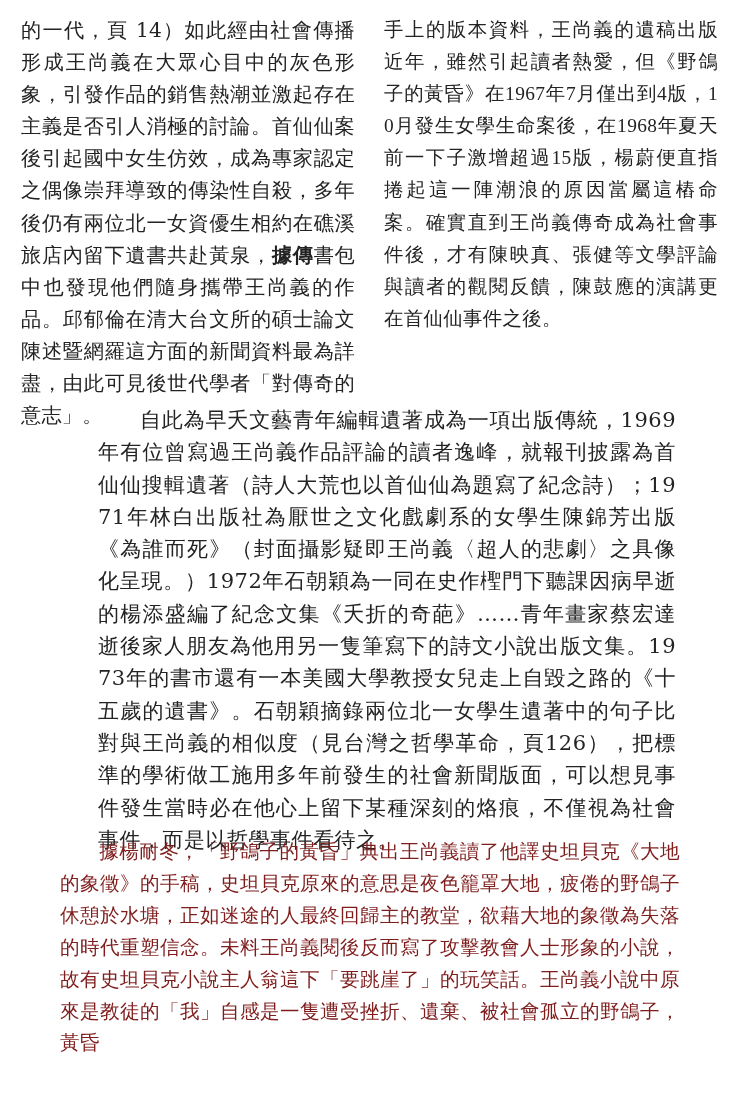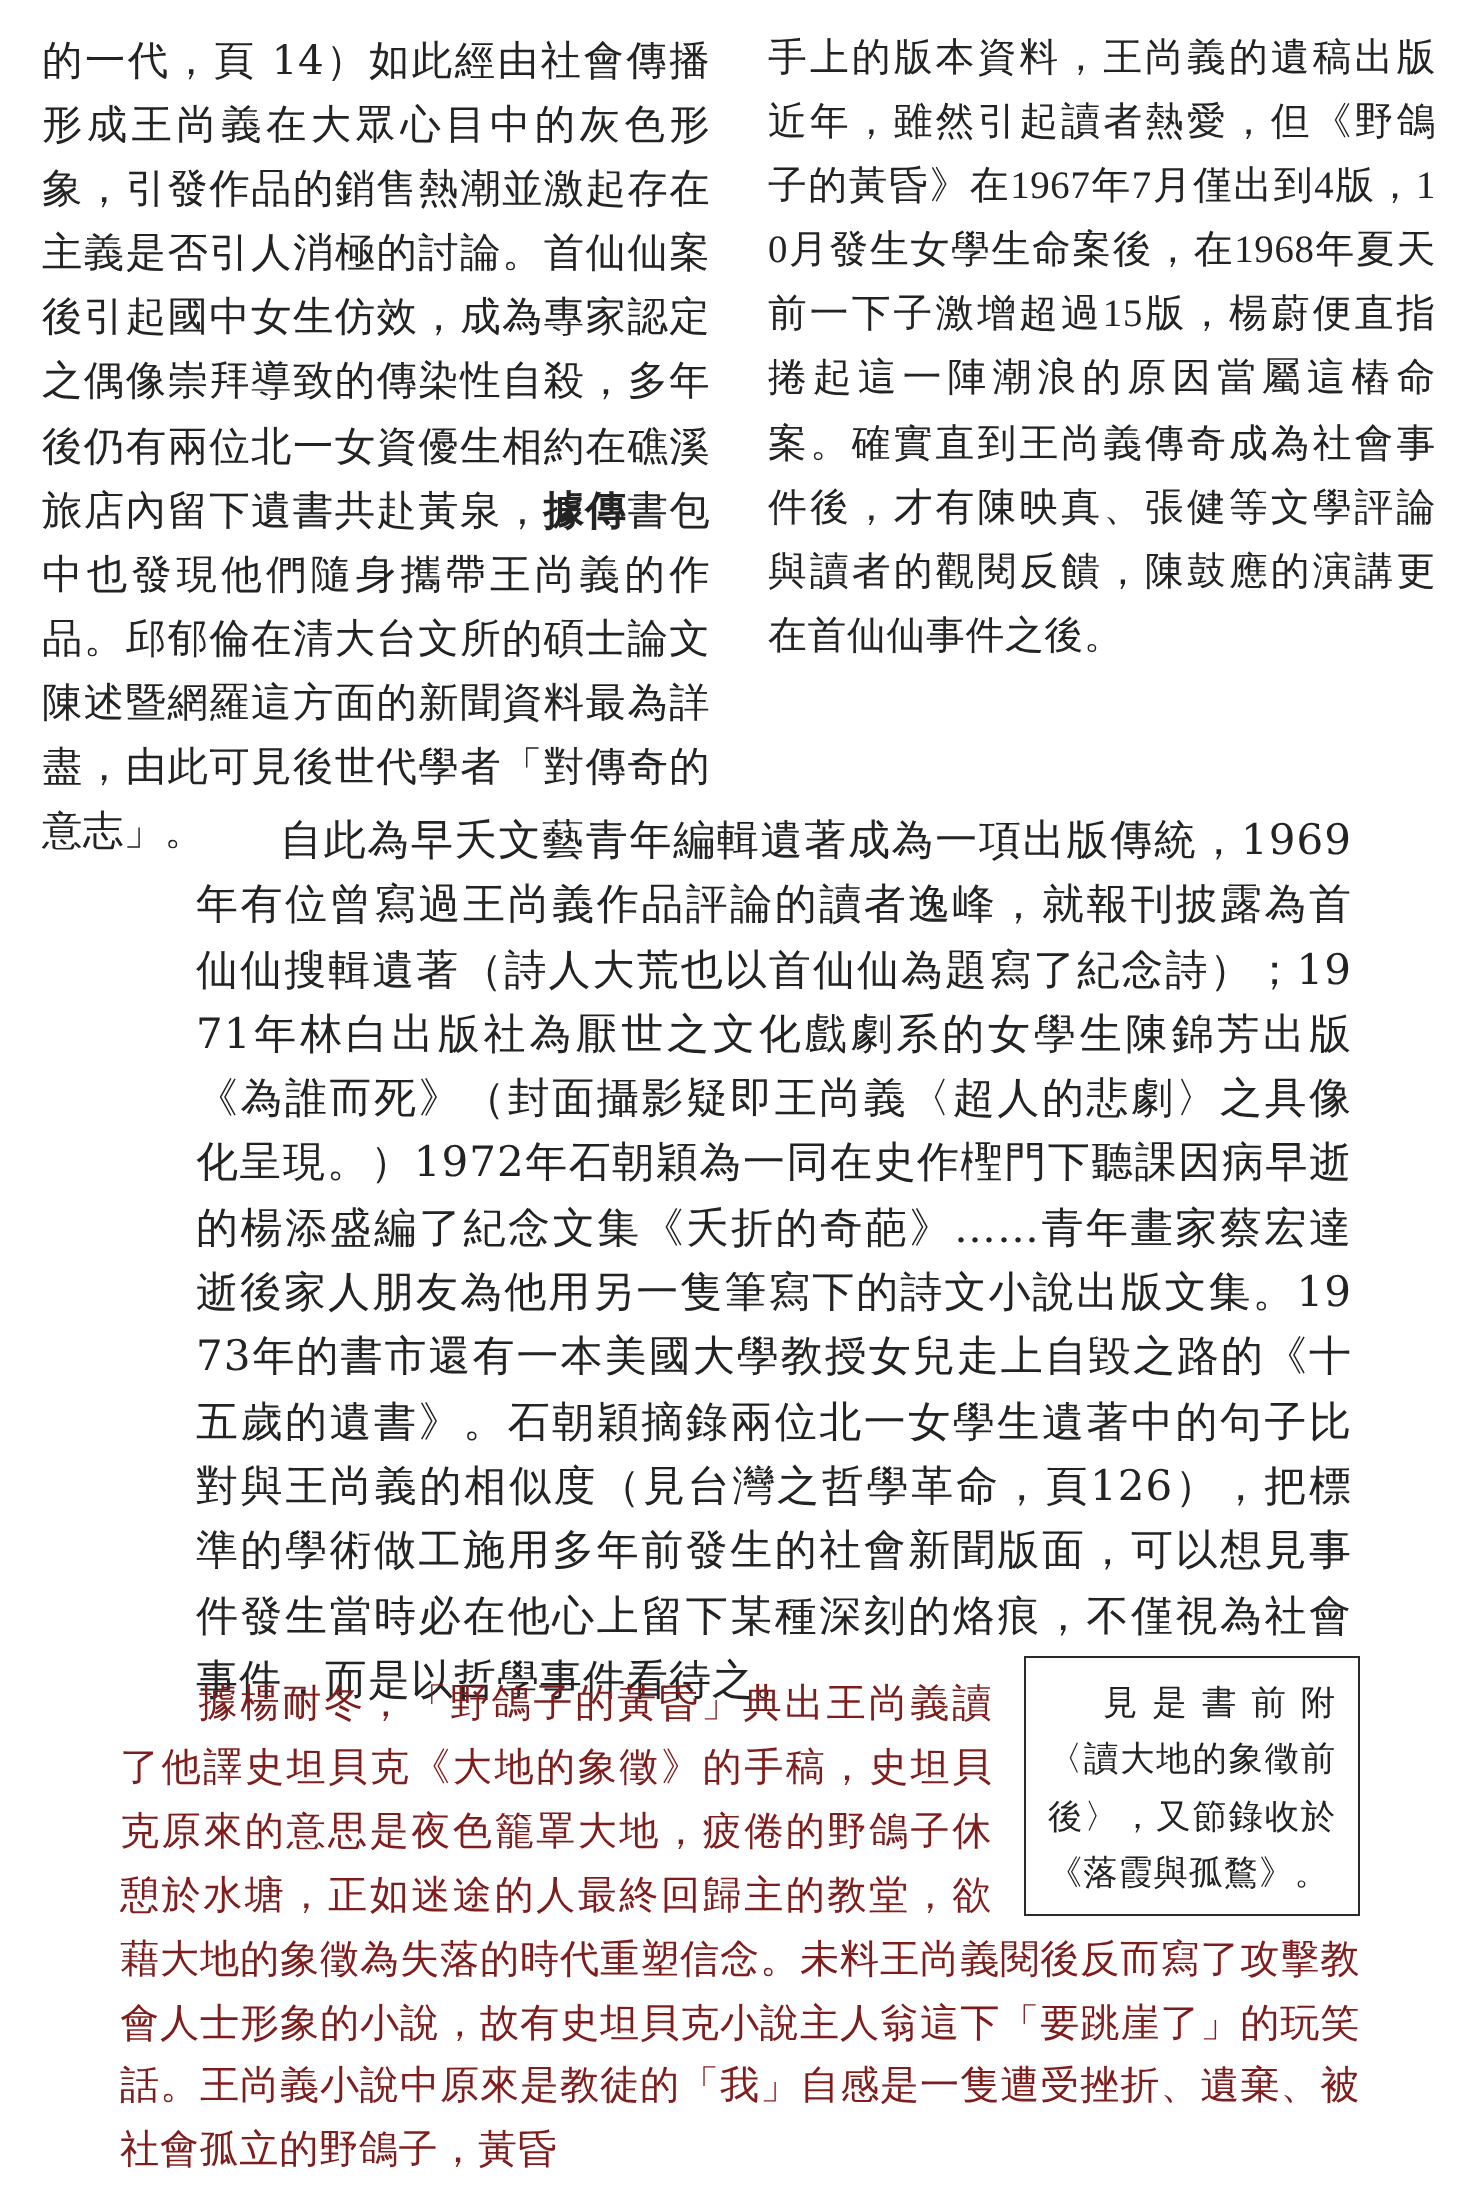--- a/index.html
+++ b/index.html
@@ -126,19 +126,18 @@
     <div class="col-left cjk"><span>的一代，頁 14）如此經由社會傳播形成王尚義在大眾心目中的灰色形象，引發作品的銷售熱潮並激起存在主義是否引人消極的討論。首仙仙案後引起國中女生仿效，成為專家認定之偶像崇拜導致的傳染性自殺，多年後仍有兩位北一女資優生相約在礁溪旅店內留下遺書共赴黃泉，</span><b class="inline-strong">據傳</b><span>書包中也發現他們隨身攜帶王尚義的作品。邱郁倫在清大台文所的碩士論文陳述暨網羅這方面的新聞資料最為詳盡，由此可見後世代學者「對傳奇的意志」。</span></div>
 
     <div class="col-right cjk"><span>手上的版本資料，王尚義的遺稿出版近年，雖然引起讀者熱愛，但《野鴿子的黃昏》在1967年7月僅出到4版，10月發生女學生命案後，在1968年夏天前一下子激增超過15版，楊蔚便直指捲起這一陣潮浪的原因當屬這樁命案。確實直到王尚義傳奇成為社會事件後，才有陳映真、張健等文學評論與讀者的觀閱反饋，陳鼓應的演講更在首仙仙事件之後。</span></div>
 
   </div>
 
   <div class="mid-para cjk"><span>自此為早夭文藝青年編輯遺著成為一項出版傳統，1969年有位曾寫過王尚義作品評論的讀者逸峰，就報刊披露為首仙仙搜輯遺著（詩人大荒也以首仙仙為題寫了紀念詩）；1971年林白出版社為厭世之文化戲劇系的女學生陳錦芳出版《為誰而死》（封面攝影疑即王尚義〈超人的悲劇〉之具像化呈現。）1972年石朝穎為一同在史作檉門下聽課因病早逝的楊添盛編了紀念文集《夭折的奇葩》……青年畫家蔡宏達逝後家人朋友為他用另一隻筆寫下的詩文小說出版文集。1973年的書市還有一本美國大學教授女兒走上自毀之路的《十五歲的遺書》。石朝穎摘錄兩位北一女學生遺著中的句子比對與王尚義的相似度（見台灣之哲學革命，頁126），把標準的學術做工施用多年前發生的社會新聞版面，可以想見事件發生當時必在他心上留下某種深刻的烙痕，不僅視為社會事件，而是以哲學事件看待之。</span></div>
 
   <div class="bottom-wrap">
 
-    <div class="note-box cjk"><span>見是書前附〈讀大地的象徵前後〉，又節錄收於《落霞與孤鶩》。</span></div>
 
     <div class="bottom-para cjk"><span>據楊耐冬，「野鴿子的黃昏」典出王尚義讀了他譯史坦貝克《大地的象徵》的手稿，史坦貝克原來的意思是夜色籠罩大地，疲倦的野鴿子休憩於水塘，正如迷途的人最終回歸主的教堂，欲藉大地的象徵為失落的時代重塑信念。未料王尚義閱後反而寫了攻擊教會人士形象的小說，故有史坦貝克小說主人翁這下「要跳崖了」的玩笑話。王尚義小說中原來是教徒的「我」自感是一隻遭受挫折、遺棄、被社會孤立的野鴿子，黃昏</span></div>
 
   </div>
 
 </div>
 
 </body></html>

